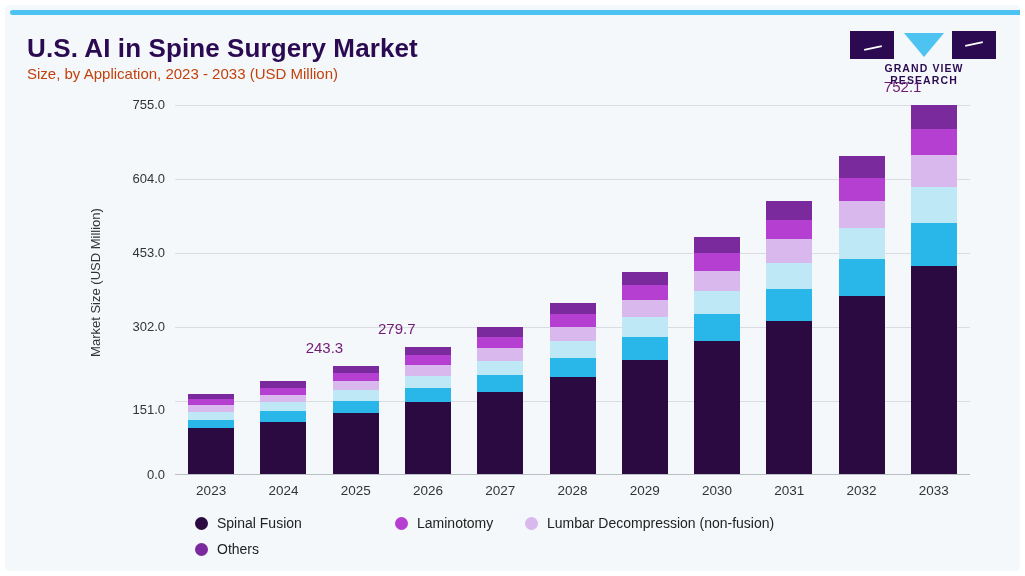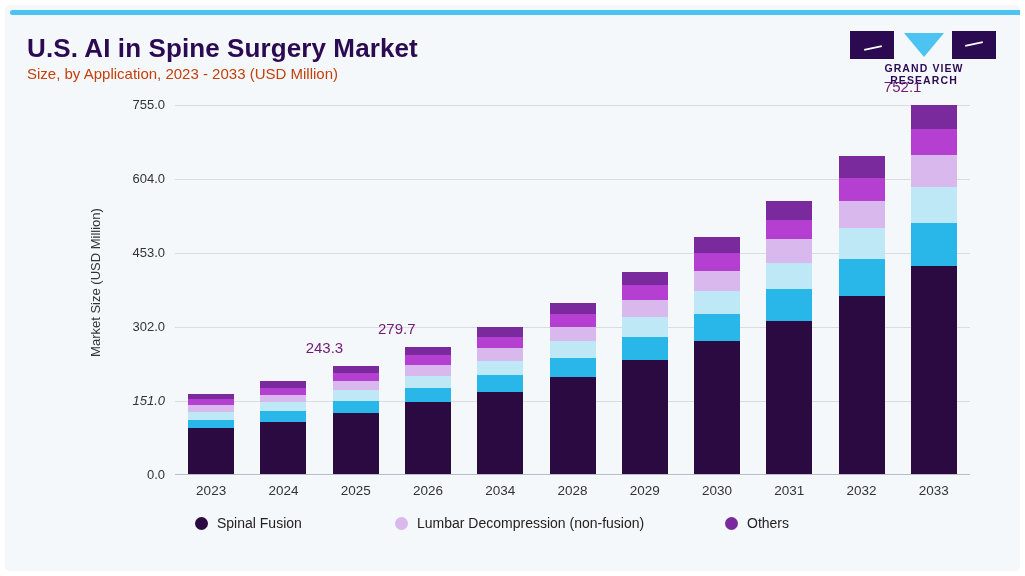--- a/index.html
+++ b/index.html
@@ -112,21 +112,21 @@
   </div>
 
   <div id="ylabel">
     <span>Market Size (USD Million)</span>
   </div>
 
   <div id="plot">
     <div id="axis-x"></div>
   <div class="ytick" style="top: 370px;">0.0</div>
       <div class="gridline" style="top: 296px;"></div>
-      <div class="ytick" style="top: 296px; font-style: italic;">151.0</div>
+      <div class="ytick" style="top: 305px;">151.0</div>
       <div class="gridline" style="top: 222px;"></div>
       <div class="ytick" style="top: 222px;">302.0</div>
       <div class="gridline" style="top: 148px;"></div>
       <div class="ytick" style="top: 148px;">453.0</div>
       <div class="gridline" style="top: 74px;"></div>
       <div class="ytick" style="top: 74px;">604.0</div>
       <div class="gridline" style="top: 0px;"></div>
       <div class="ytick" style="top: 0px;">755.0</div>
       <div class="bar-group" style="left: 13.1364px; width: 46px; height: 80.3709px;">
         <div class="seg" style="bottom: 0px; height: 45.5762px; background: rgb(43, 10, 66);"></div>
@@ -167,21 +167,21 @@
       <div class="xtick" style="left: 212.955px; width: 80px;">2026</div>
       <div class="barlabel" style="left: 202.955px; width: 100px; top: 214.828px;">279.7</div>
       <div class="bar-group" style="left: 302.227px; width: 46px; height: 147.02px;">
         <div class="seg" style="bottom: 0px; height: 82.3311px; background: rgb(43, 10, 66);"></div>
         <div class="seg" style="bottom: 82.3311px; height: 16.6623px; background: rgb(41, 182, 232);"></div>
         <div class="seg" style="bottom: 98.9934px; height: 14.2119px; background: rgb(191, 232, 247);"></div>
         <div class="seg" style="bottom: 113.205px; height: 12.7417px; background: rgb(217, 184, 238);"></div>
         <div class="seg" style="bottom: 125.947px; height: 10.7815px; background: rgb(180, 63, 208);"></div>
         <div class="seg" style="bottom: 136.728px; height: 10.2914px; background: rgb(123, 42, 158);"></div>
       </div>
-      <div class="xtick" style="left: 285.227px; width: 80px;">2034</div>
+      <div class="xtick" style="left: 285.227px; width: 80px;">2027</div>
       <div class="bar-group" style="left: 374.5px; width: 46px; height: 171.523px;">
         <div class="seg" style="bottom: 0px; height: 96.543px; background: rgb(43, 10, 66);"></div>
         <div class="seg" style="bottom: 96.543px; height: 19.6026px; background: rgb(41, 182, 232);"></div>
         <div class="seg" style="bottom: 116.146px; height: 16.6623px; background: rgb(191, 232, 247);"></div>
         <div class="seg" style="bottom: 132.808px; height: 14.702px; background: rgb(217, 184, 238);"></div>
         <div class="seg" style="bottom: 147.51px; height: 12.2517px; background: rgb(180, 63, 208);"></div>
         <div class="seg" style="bottom: 159.762px; height: 11.7616px; background: rgb(123, 42, 158);"></div>
       </div>
       <div class="xtick" style="left: 357.5px; width: 80px;">2028</div>
       <div class="bar-group" style="left: 446.773px; width: 46px; height: 202.397px;">
@@ -230,20 +230,24 @@
       </div>
       <div class="xtick" style="left: 718.864px; width: 80px;">2033</div>
       <div class="barlabel" style="left: 708.864px; width: 100px; top: -26.5788px;">752.1</div>
     </div>
 
   <div id="legend">
       <div class="legend-item li0">
         <span class="legend-dot" style="background: rgb(43, 10, 66);"></span>
         <span>Spinal Fusion</span>
       </div>
+      <div class="legend-item li2">
+        <span class="legend-dot" style="background: rgb(180, 63, 208);"></span>
+        <span>Laminotomy</span>
+      </div>
       <div class="legend-item li1">
         <span class="legend-dot" style="background: rgb(217, 184, 238);"></span>
         <span>Lumbar Decompression (non-fusion)</span>
       </div>
       <div class="legend-item li2">
         <span class="legend-dot" style="background: rgb(123, 42, 158);"></span>
         <span>Others</span>
       </div>
     </div>
 </div>

